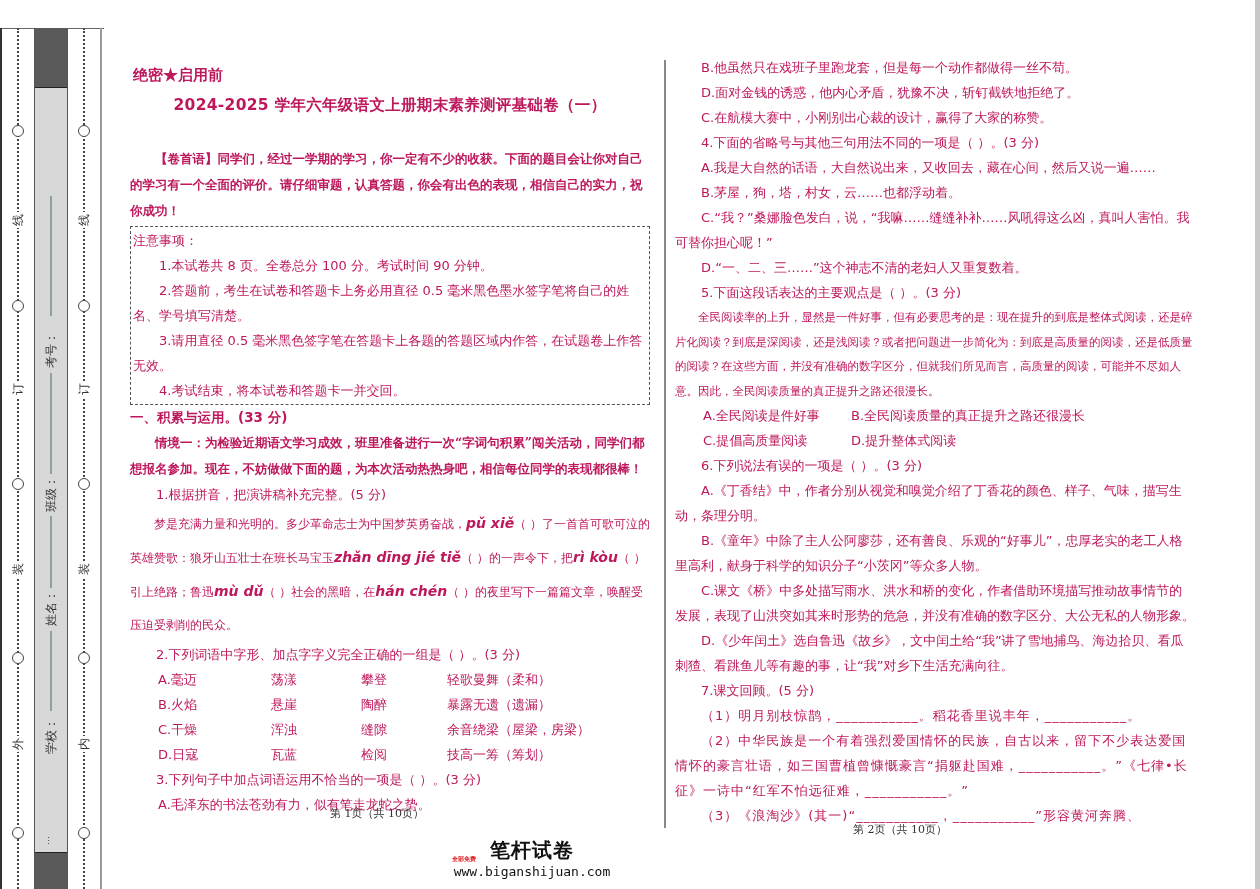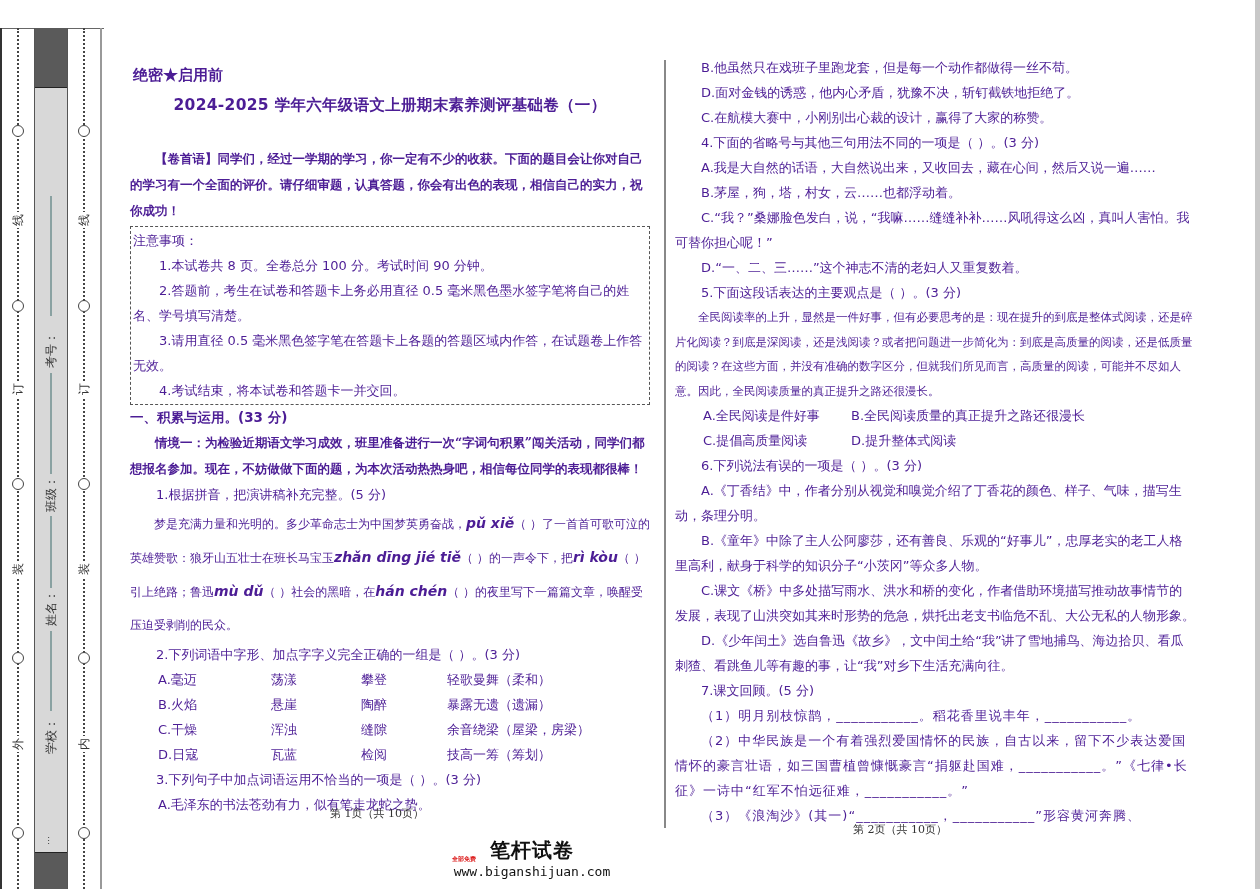--- a/index.html
+++ b/index.html
@@ -17,21 +17,21 @@
 
   .dotcol { position:absolute; left:50%; top:0; width:0; height:100%; border-left:2px dotted #444; transform:translateX(-1px); }
   .ring { position:absolute; width:10px; height:10px; border:1px solid #444; border-radius:50%; background:#fff; left:50%; transform:translate(-50%,-50%); }
   .vchar { position:absolute; left:50%; transform:translate(-50%,-50%) rotate(-90deg); font-size:12px; background:#fff; padding:0 2px; color:#333; line-height:12px; }
 
   .field-label { position:absolute; left:50%; transform:translate(-50%,-50%) rotate(-90deg); font-size:12px; color:#333; white-space:nowrap; background:#d8d8d8; padding:0 2px; }
   .field-line { position:absolute; left:50%; width:1px; background:#3a6a6a; transform:translateX(-50%); }
   .mini-dots { position:absolute; left:50%; transform:translateX(-50%); font-size:9px; color:#555; writing-mode:vertical-rl; }
 
   
-  .page { position:absolute; top:55px; font-size:13px; line-height:25px; color:#4c1d95; }
+  .page { position:absolute; top:55px; font-size:13px; line-height:25px; color:#be185d; }
   .page-left { left:130px; width:520px; }
   .page-right { left:675px; width:520px; }
   .divider { position:absolute; left:664px; top:60px; width:2px; height:768px; background:#888; }
   .right-edge { position:absolute; left:1255px; top:0; width:5px; height:889px; background:#c8c8c8; }
 
   .secret { font-family:"DejaVu Serif","Liberation Serif",serif; font-weight:bold; font-size:15px; margin:8px 0 0 3px; }
   .exam-title { font-weight:bold; font-size:15.5px; text-align:center; margin:5px 0 0 0; letter-spacing:0.3px; }
   .preface { font-family:"DejaVu Serif","Liberation Serif",serif; font-weight:bold; font-size:12.5px; line-height:26px; margin-top:28px; text-indent:2em; }
   .notice { border:1px dashed #555; padding:1px 2px; margin:2px 0 0 0; }
   .notice p { margin:0; }
@@ -173,21 +173,21 @@
     <span>B.全民阅读质量的真正提升之路还很漫长</span>
   </div>
   <div class="opt2">
     <span class="a">C.提倡高质量阅读</span>
     <span>D.提升整体式阅读</span>
   </div>
 
   <p class="q indent">6.下列说法有误的一项是（      ）。(3 分)</p>
   <p class="q indent">A.《丁香结》中，作者分别从视觉和嗅觉介绍了丁香花的颜色、样子、气味，描写生动，条理分明。</p>
   <p class="q indent">B.《童年》中除了主人公阿廖莎，还有善良、乐观的“好事儿”，忠厚老实的老工人格里高利，献身于科学的知识分子“小茨冈”等众多人物。</p>
-  <p class="q indent">C.课文《桥》中多处描写雨水、洪水和桥的变化，作者借助环境描写推动故事情节的发展，表现了山洪突如其来时形势的危急，烘托出老支书临危不乱、大公无私的人物形象。</p>
+  <p class="q indent">C.课文《桥》中多处描写雨水、洪水和桥的变化，作者借助环境描写推动故事情节的发展，表现了山洪突如其来时形势的危急，并没有准确的数字区分、大公无私的人物形象。</p>
   <p class="q indent">D.《少年闰土》选自鲁迅《故乡》，文中闰土给“我”讲了雪地捕鸟、海边拾贝、看瓜刺猹、看跳鱼儿等有趣的事，让“我”对乡下生活充满向往。</p>
 
   <p class="q indent">7.课文回顾。(5 分)</p>
   <p class="q indent blank">（1）明月别枝惊鹊，___________。稻花香里说丰年，___________。</p>
   <p class="q indent blank">（2）中华民族是一个有着强烈爱国情怀的民族，自古以来，留下不少表达爱国情怀的豪言壮语，如三国曹植曾慷慨豪言“捐躯赴国难，___________。”《七律•长征》一诗中“红军不怕远征难，___________。”</p>
   <p class="q indent blank">（3）《浪淘沙》(其一)“___________，___________”形容黄河奔腾、</p>
 </div>
 <div class="page-num" style="left:853px;top:822px">第 2页（共 10页）</div>
 
 <div class="watermark">

